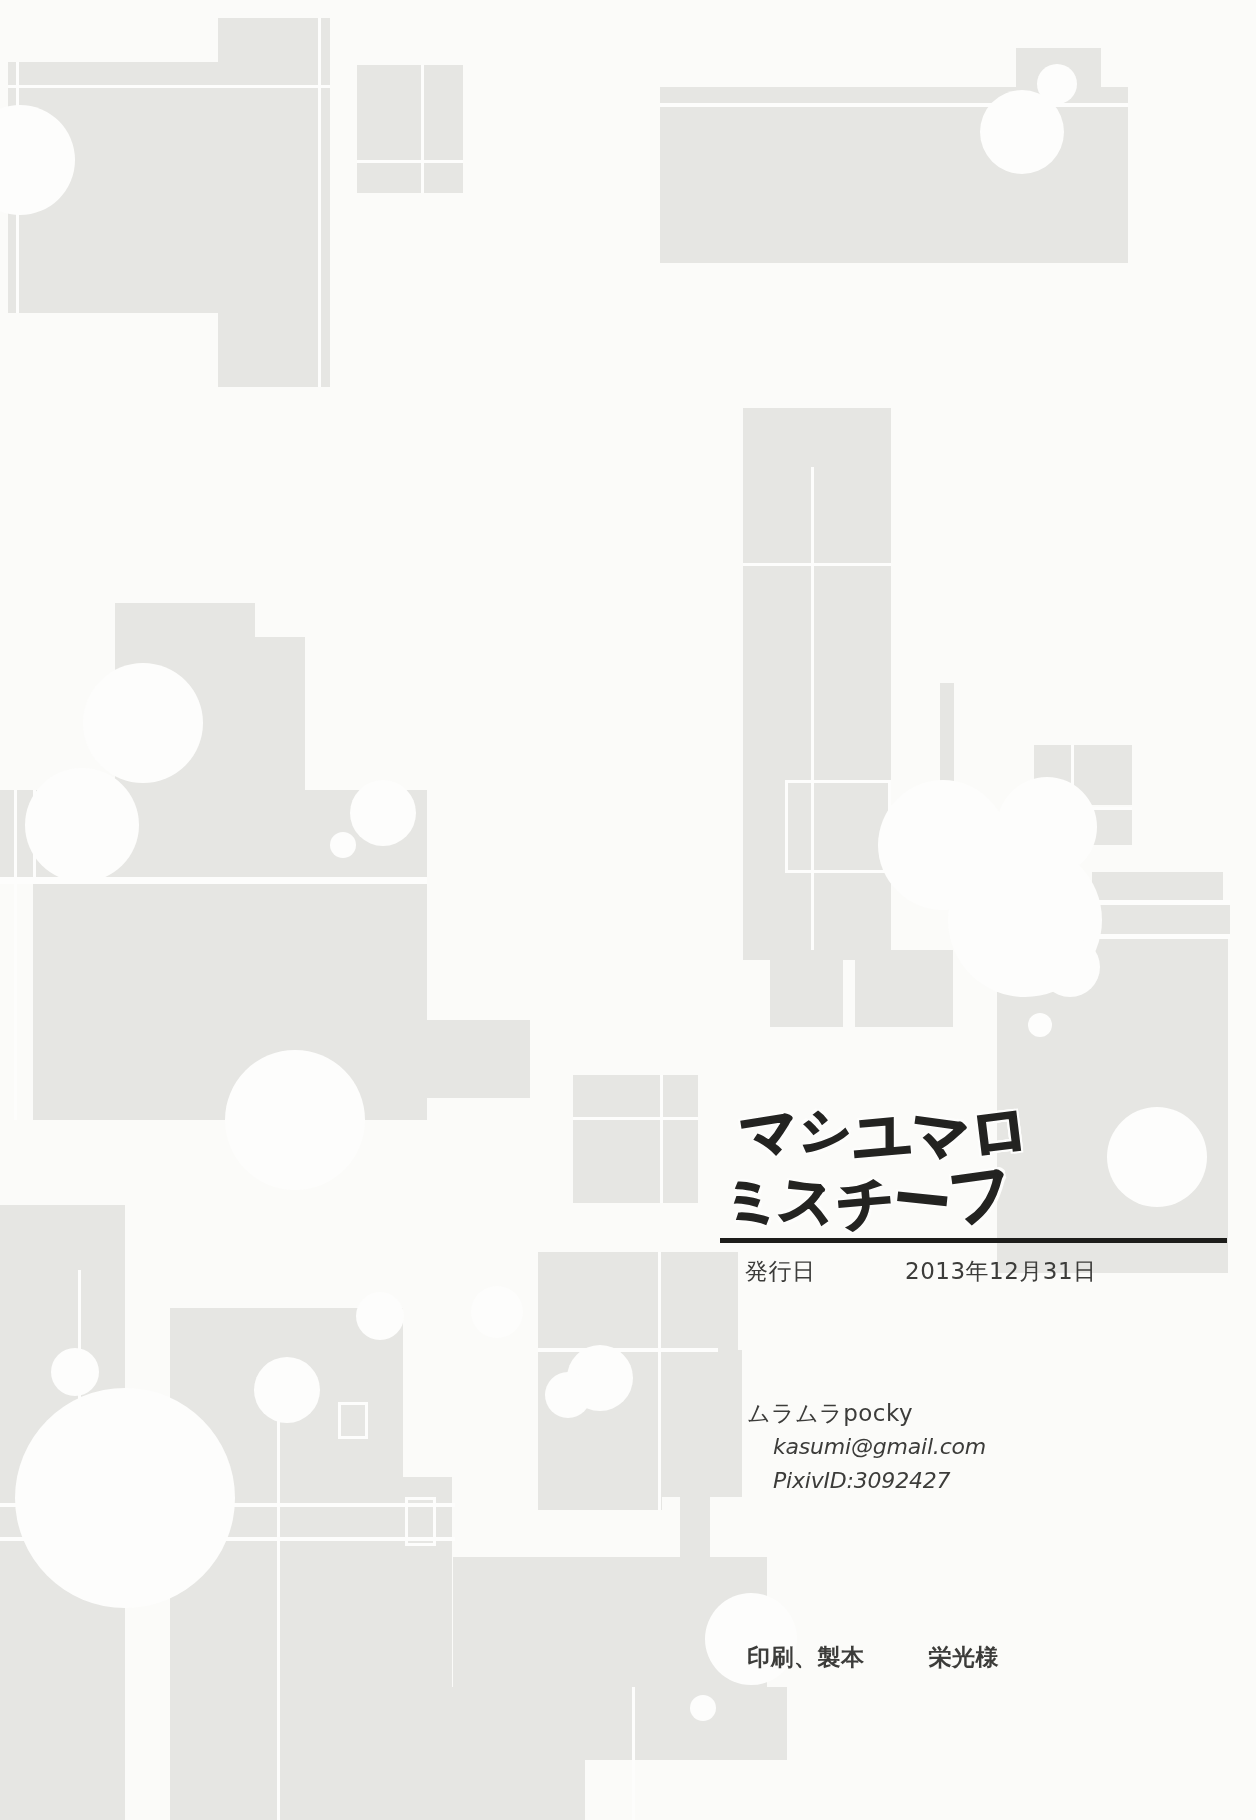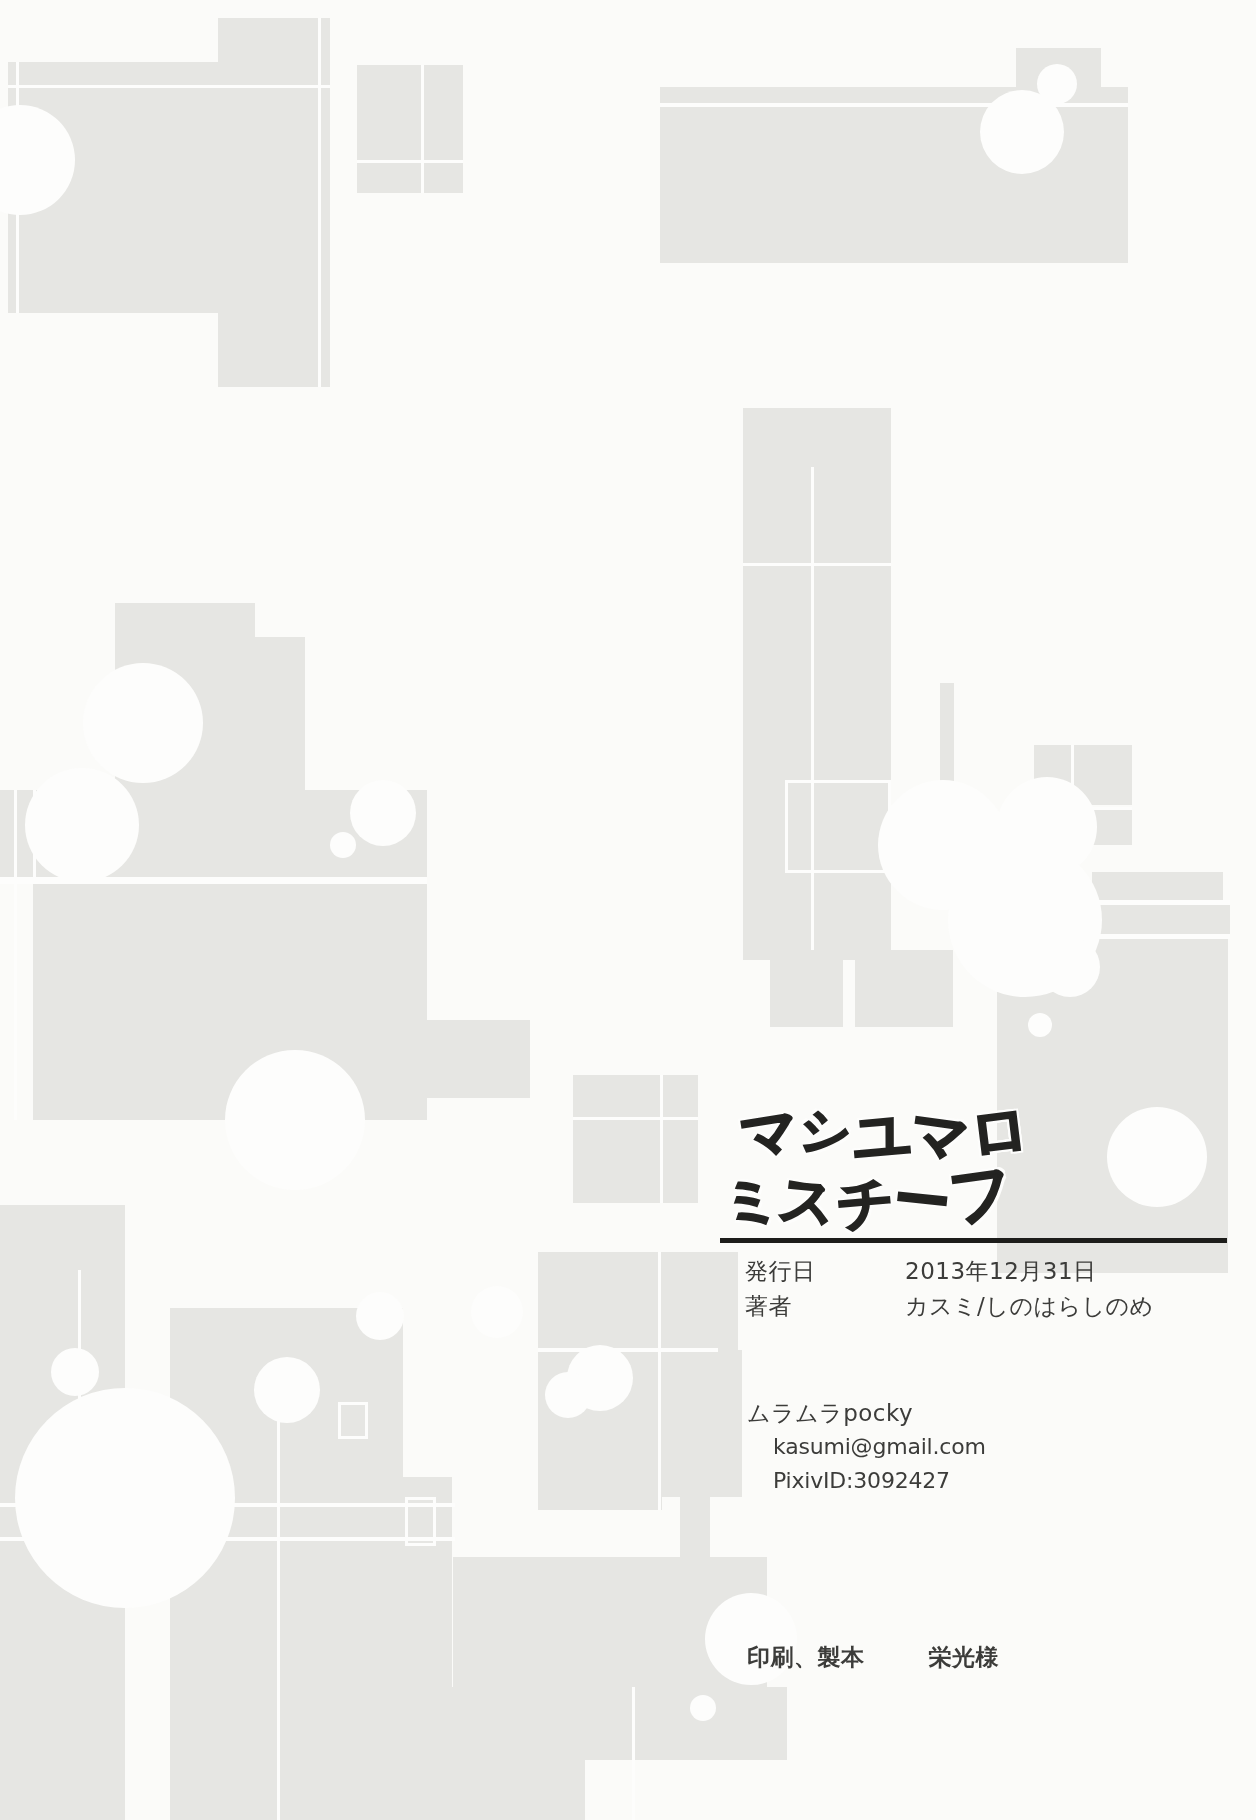--- a/index.html
+++ b/index.html
@@ -40,21 +40,21 @@
   .logo-l2 .ch:nth-child(3){transform:rotate(-5deg) translateY(2px);}
   .logo-l2 .ch:nth-child(4){transform:rotate(6deg);}
   .logo-l2 .ch:nth-child(5){transform:rotate(-8deg) translateY(-5px);font-size:1.12em;}
   .logo-rule{position:absolute;left:720px;top:1238px;width:507px;height:5px;background:#1d1d1b;z-index:5;}
   
   .txt{position:absolute;z-index:6;font-size:23px;line-height:34px;letter-spacing:0.5px;}
   .pubrows{left:745px;top:1253px;}
   .pubrow{display:flex;height:35.6px;align-items:center;}
   .pubrow .lbl{display:inline-block;width:160px;}
   .contacts{left:747px;top:1396px;}
-  .contacts .sub{padding-left:26px;font-size:22px;letter-spacing:-0.2px;}
+  .contacts .sub{padding-left:26px;font-size:22px;letter-spacing:-0.2px;font-style:italic;}
   .printer{left:747px;top:1640px;font-weight:bold;}
   .printer .plbl{display:inline-block;width:173px;}
   .notice{left:747px;top:1706px;}
 </style>
 </head>
 <body>
 
 <div class="page">
 
   <div>
@@ -150,24 +150,20 @@
   <div class="logo logo-l2">
     <span class="ch">ミ</span><span class="ch">ス</span><span class="ch">チ</span><span class="ch">ー</span><span class="ch">フ</span>
   </div>
   <div class="logo-rule"></div>
 
   <div class="txt pubrows">
     <div class="pubrow">
       <span class="lbl">発行日</span>
       <span class="val">2013年12月31日</span>
     </div>
-    <div class="pubrow">
-      <span class="lbl">著者</span>
-      <span class="val">カスミ/しのはらしのめ</span>
-    </div>
   </div>
 
   <div class="txt contacts">
     <div>ムラムラpocky</div>
     <div class="sub">kasumi@gmail.com</div>
     <div class="sub">PixivID:3092427</div>
   </div>
 
   <div class="txt printer">
     <span class="plbl">印刷、製本</span>

